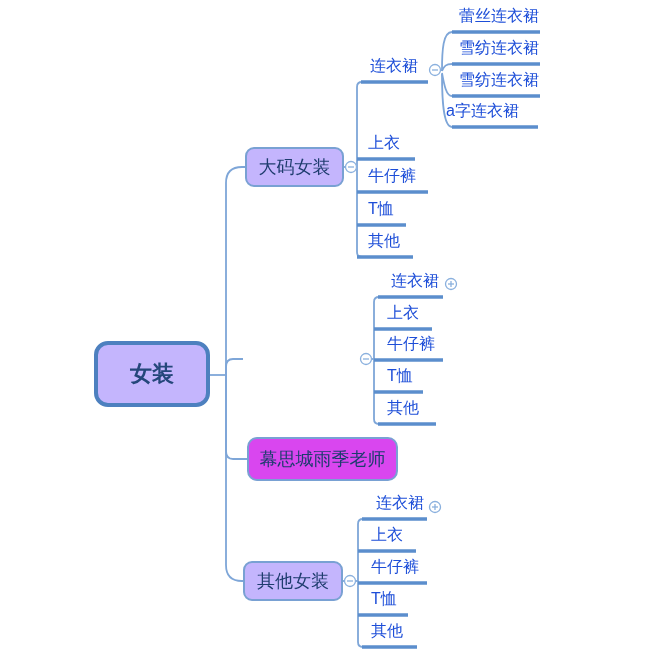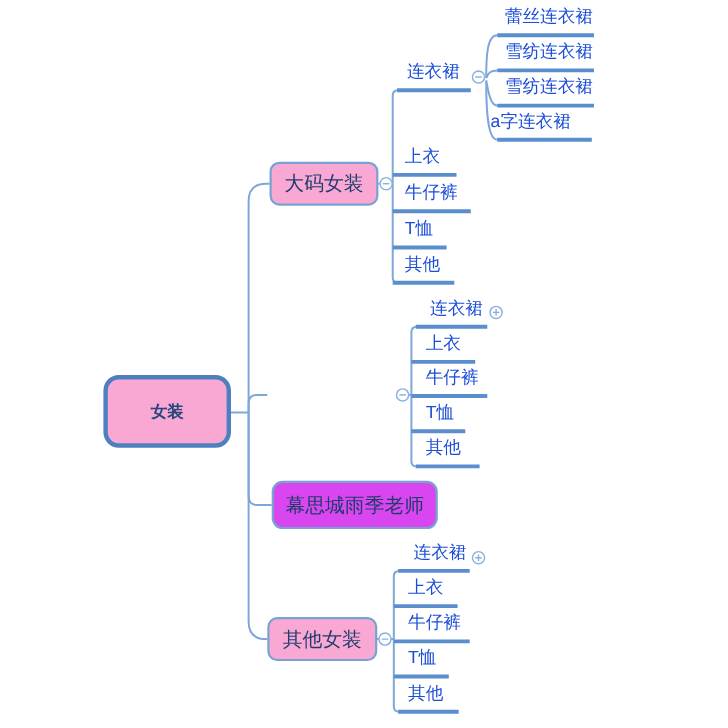--- a/index.html
+++ b/index.html
@@ -3,26 +3,26 @@
 <meta charset="utf-8">
 <style>
   html,body{margin:0;padding:0;background:#ffffff;}
   .canvas{
     position:relative;width:662px;height:662px;background:#ffffff;
     font-family:"Liberation Sans","DejaVu Sans",sans-serif;overflow:hidden;
   }
   .canvas svg{position:absolute;left:0;top:0;}
   .node{
     position:absolute;display:flex;align-items:center;justify-content:center;
-    box-sizing:border-box;background:#f9a8d4;border:2px solid #79a1d3;
+    box-sizing:border-box;background:#c4b5fd;border:2px solid #79a1d3;
     border-radius:9px;color:#1e3c6e;font-size:18px;white-space:nowrap;
   }
   .node.root{
     border:4px solid #4d80bf;border-radius:14px;font-weight:bold;
-    font-size:15px;color:#25477b;text-align:center;
+    font-size:22px;color:#25477b;text-align:center;
   }
   .node.plain{background:#d946ef;border-radius:10px;}
   .leaf{
     position:absolute;height:20px;line-height:20px;font-size:16px;
     color:#1d4ed8;white-space:nowrap;
   }
 </style>
 </head>
 <body>
 

